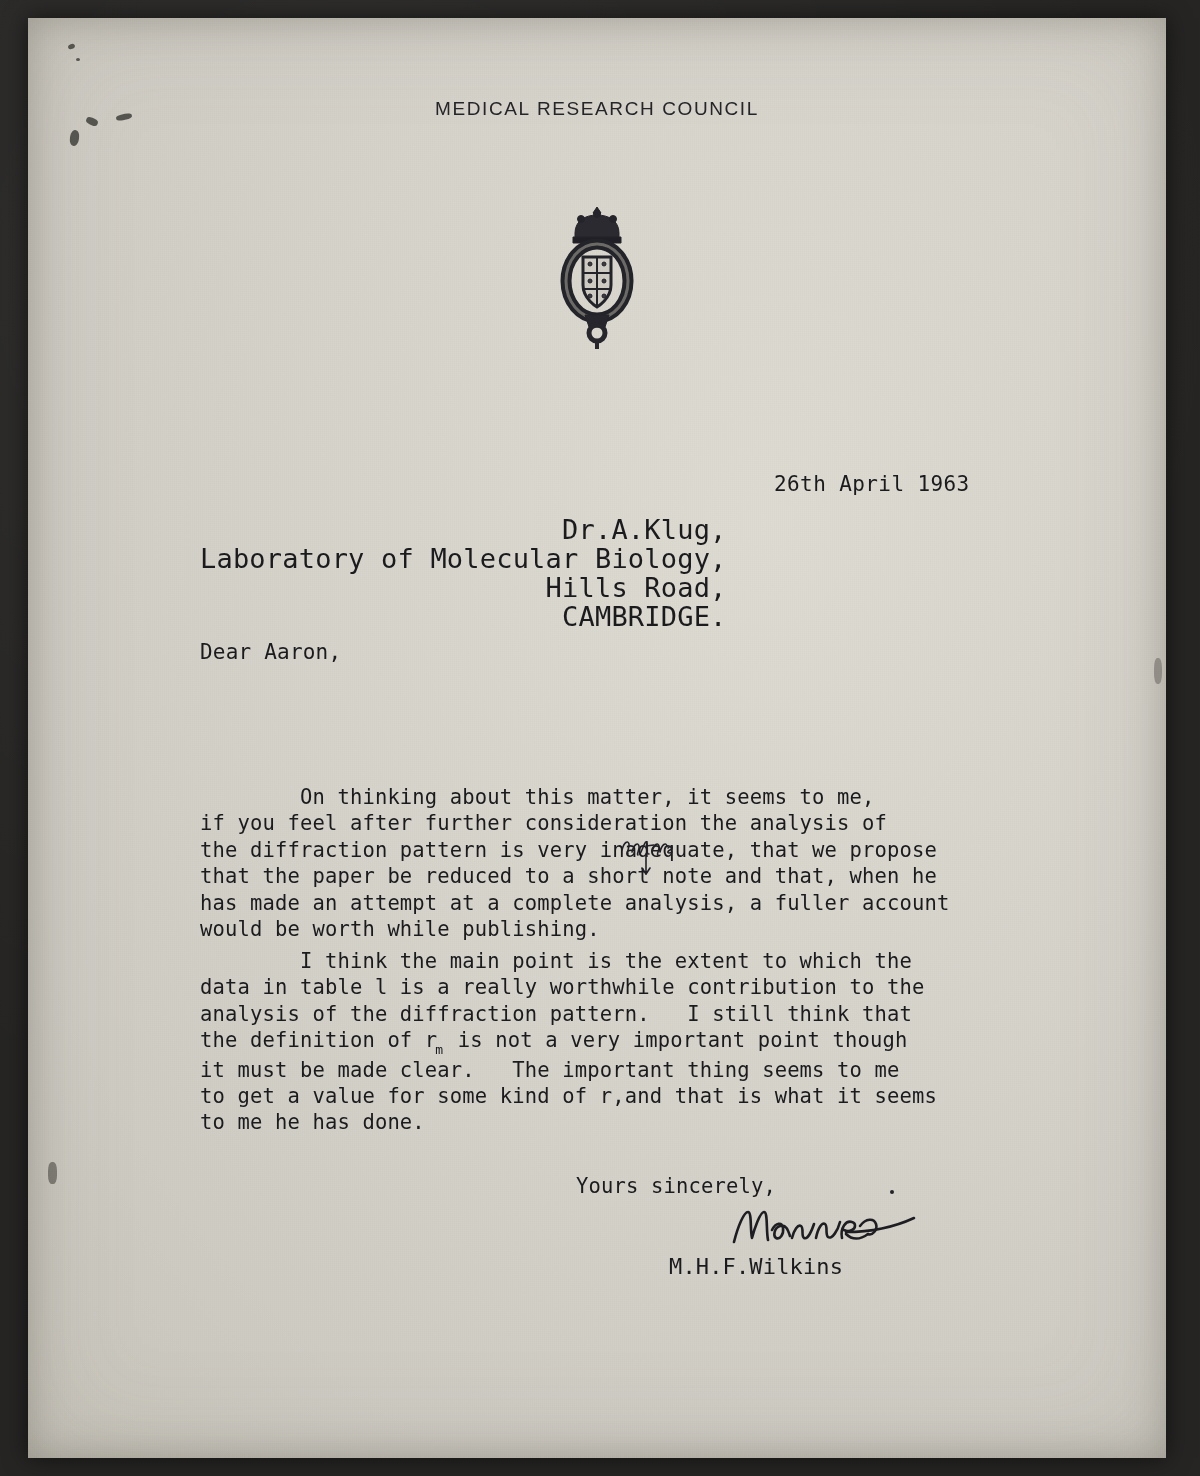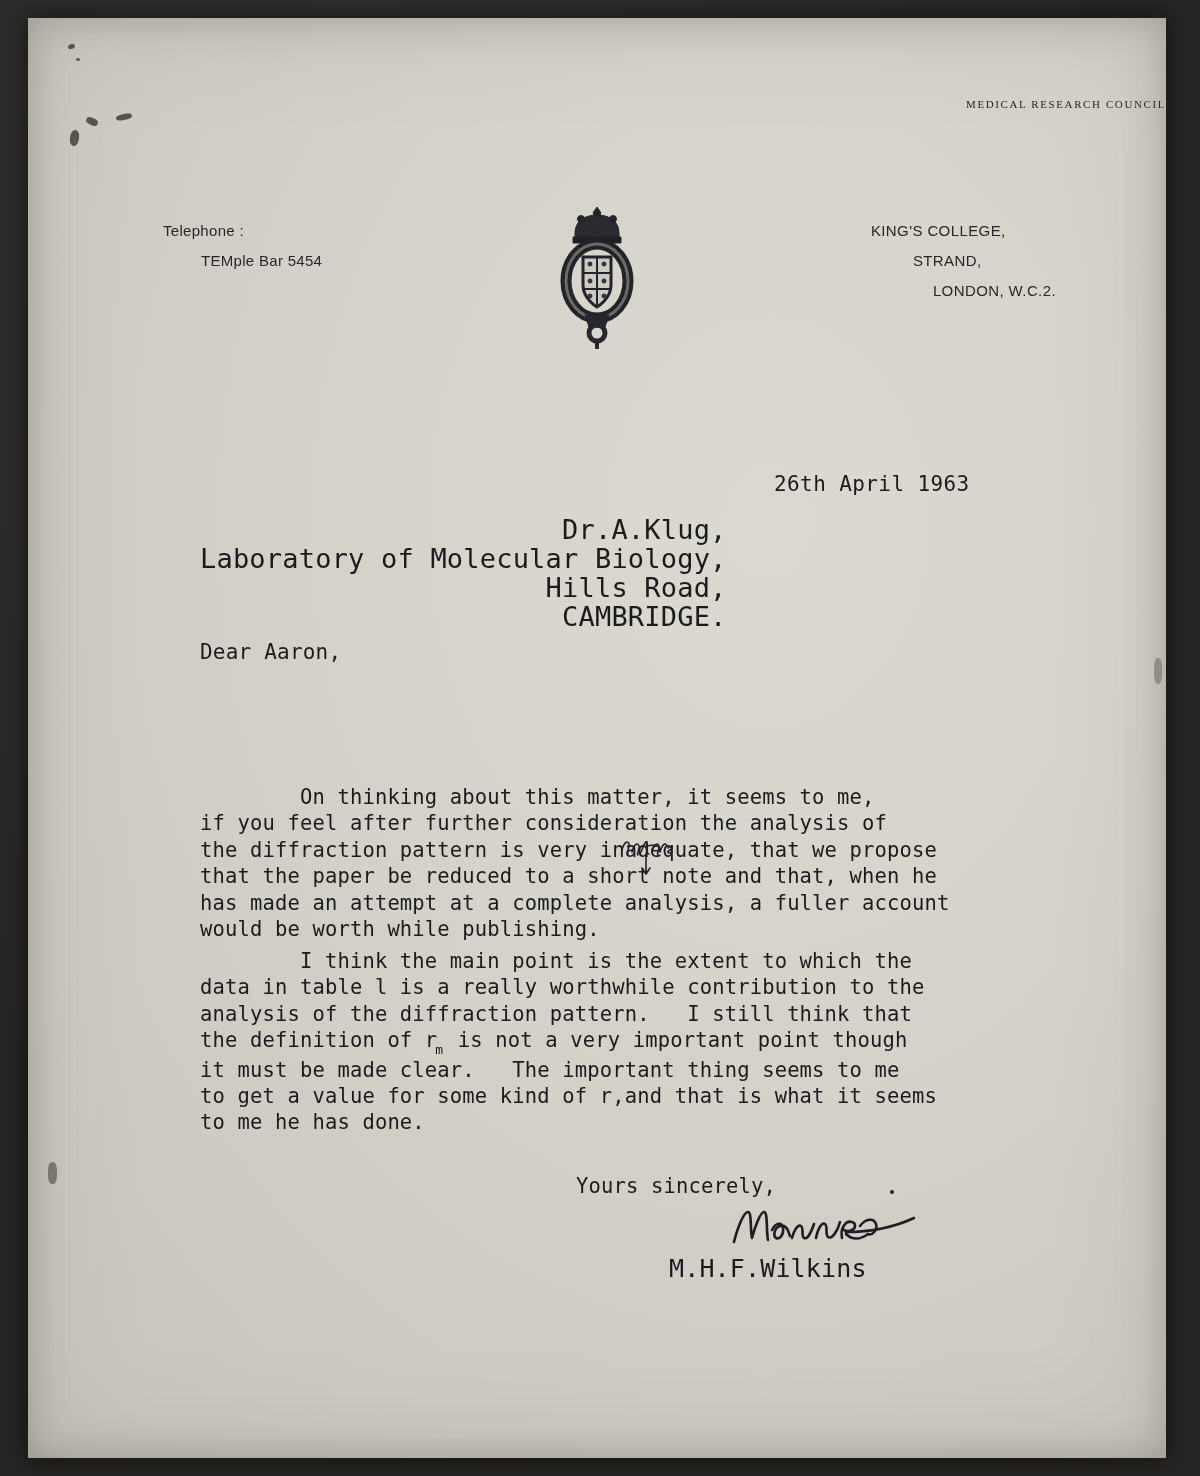--- a/index.html
+++ b/index.html
@@ -46,25 +46,25 @@
     inset: 0;
     pointer-events: none;
     box-shadow: inset 0 0 38px rgba(90,85,75,0.35), inset 0 0 110px rgba(120,115,105,0.18);
   }
 
   
   .lh-council {
     position: absolute;
     left: 0; right: 0;
     top: 80px;
-    text-align: right;
-    font-size: 11px;
+    text-align: center;
+    font-size: 19px;
     letter-spacing: 1.6px;
     color: #26262a;
-    font-family: Liberation Serif, serif;
+    font-family: Liberation Sans, sans-serif;
   }
   .lh-unit {
     position: absolute;
     left: 0; right: 0;
     top: 122px;
     text-align: center;
     font-size: 27px;
     letter-spacing: 4.4px;
     color: #1d1d22;
     font-family: "Liberation Sans", sans-serif;
@@ -160,21 +160,21 @@
     left: 548px;
     top: 1156px;
     font-size: 20.5px;
     white-space: pre;
     letter-spacing: .15px;
   }
   .signer {
     position: absolute;
     left: 628px;
     top: 1236px;
-    font-size: 25px;
+    font-size: 22px;
     white-space: pre;
     letter-spacing: .15px;
     padding-left: 13px;
   }
 
   
   .signature {
     position: absolute;
     left: 700px;
     top: 1178px;
@@ -229,30 +229,21 @@
     <div class="speck sp1"></div>
     <div class="speck sp2"></div>
     <div class="speck sp3"></div>
     <div class="speck sp4"></div>
     <div class="speck sp5"></div>
     <div class="speck sp6"></div>
     <div class="speck sp7"></div>
 
     <div class="lh-council">MEDICAL RESEARCH COUNCIL</div>
 
-    <div class="lh-phone">
-      <span>Telephone :</span>
-      <span class="num">TEMple Bar 5454</span>
-    </div>
-
-    <div class="lh-address">
-      <span>KING'S COLLEGE,</span>
-      <span class="l2">STRAND,</span>
-      <span class="l3">LONDON, W.C.2.</span>
-    </div>
+
 
     <svg class="crest" viewBox="0 0 104 148">
       <g fill="#24242a" stroke="#24242a">
 
         <path d="M52 4 L56 10 L52 14 L48 10 Z"></path>
         <path d="M30 30 C30 18 40 12 52 12 C64 12 74 18 74 30 L74 34 L30 34 Z" fill="#2a2a30"></path>
         <path d="M28 34 L76 34 L76 40 L28 40 Z" fill="#1f1f25"></path>
         <circle cx="36" cy="16" r="3.5"></circle>
         <circle cx="52" cy="11" r="3.5"></circle>
         <circle cx="68" cy="16" r="3.5"></circle>

